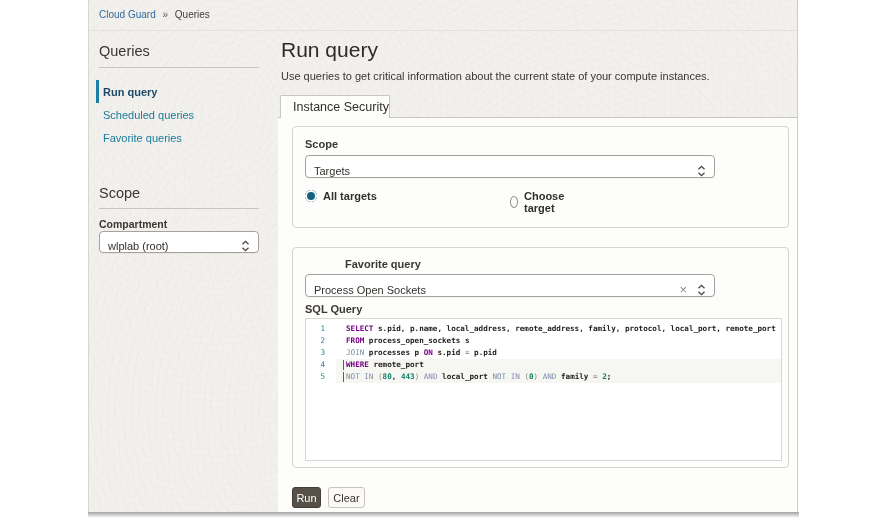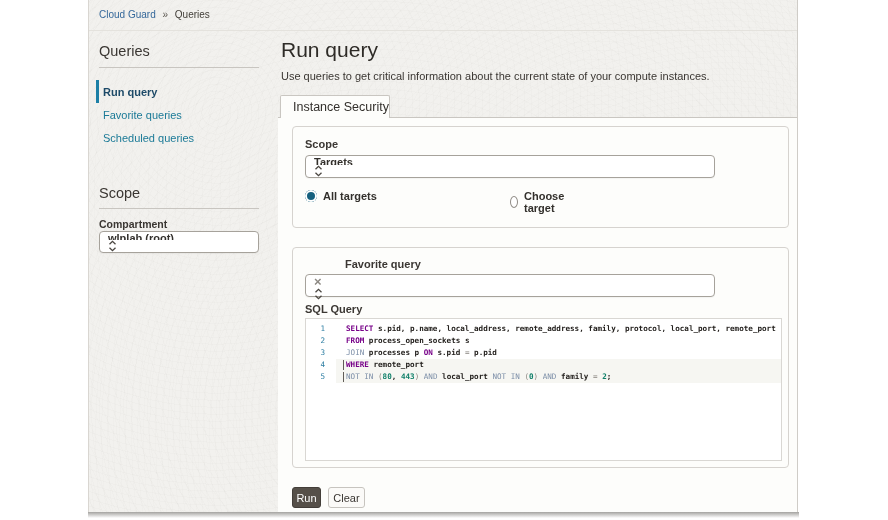--- a/index.html
+++ b/index.html
@@ -34,22 +34,22 @@
   
   .side-heading { position:absolute; left:10px; font-size:14.5px; color:#3a3632; z-index:3; }
   .side-divider { position:absolute; left:10px; width:160px; height:1px; background:#c8c5c0; z-index:3; }
   .nav { position:absolute; left:7px; top:80px; width:170px; z-index:3; }
   .nav-item { position:relative; height:23px; display:flex; align-items:center; padding-left:7px; font-size:11px; color:#1b7a97; cursor:pointer; }
   .nav-item.active { color:#1d4a68; font-weight:bold; border-left:3px solid #1c7fa6; padding-left:4px; }
   .field-label { font-size:10.5px; font-weight:bold; color:#3b3733; z-index:3; }
   .compartment-label { position:absolute; left:10px; top:218px; }
   .select {
     background:#fff; border:1px solid #a6a29b; border-radius:4px;
-    display:flex; align-items:flex-start; font-size:11px; font-weight:700; color:#33302c;
-    padding:0 8px; cursor:pointer; z-index:3; box-shadow:0 1px 1px rgba(0,0,0,0.04);flex-direction:column;
+    display:flex; align-items:flex-end; font-size:11px; font-weight:400; color:#33302c;
+    padding:0 8px; cursor:pointer; z-index:3; box-shadow:0 1px 1px rgba(0,0,0,0.04);
   }
   .select .val { flex:1; overflow:hidden; white-space:nowrap; }
   .side-select { position:absolute; left:10px; top:231px; width:160px; height:22px; }
   .chevrons { display:inline-flex; flex-direction:column; align-items:center; line-height:4px; color:#4a4641; }
   .x-clear { color:#8d8983; font-size:13px; margin-right:10px; cursor:pointer; line-height:1; }
 
   
   .page-title { position:absolute; left:192px; top:38px; font-size:21px; color:#2e2b27; z-index:3; }
   .page-desc { position:absolute; left:192px; top:70px; font-size:11px; color:#3a3632; z-index:3; }
 
@@ -107,22 +107,22 @@
       <span class="crumb-link">Cloud Guard</span>
       <span class="crumb-sep">»</span>
       <span class="crumb-current">Queries</span>
     </div>
     <div class="top-divider"></div>
 
     <div class="side-heading" style="top:43px;">Queries</div>
     <div class="side-divider" style="top:67px;"></div>
     <div class="nav">
         <div class="nav-item active">Run query</div>
+        <div class="nav-item">Scheduled queries</div>
         <div class="nav-item">Favorite queries</div>
-        <div class="nav-item">Scheduled queries</div>
       </div>
 
     <div class="side-heading" style="top:185px;">Scope</div>
     <div class="side-divider" style="top:208px;"></div>
     <div class="field-label compartment-label">Compartment</div>
     <div class="select side-select">
       <span class="val">wlplab (root)</span>
       <span class="chevrons">
         <svg width="9" height="12" viewBox="0 0 9 12">
             <path d="M1.5 4.3 L4.5 1.3 L7.5 4.3" stroke="#4a4641" stroke-width="1.3" fill="none"></path>

